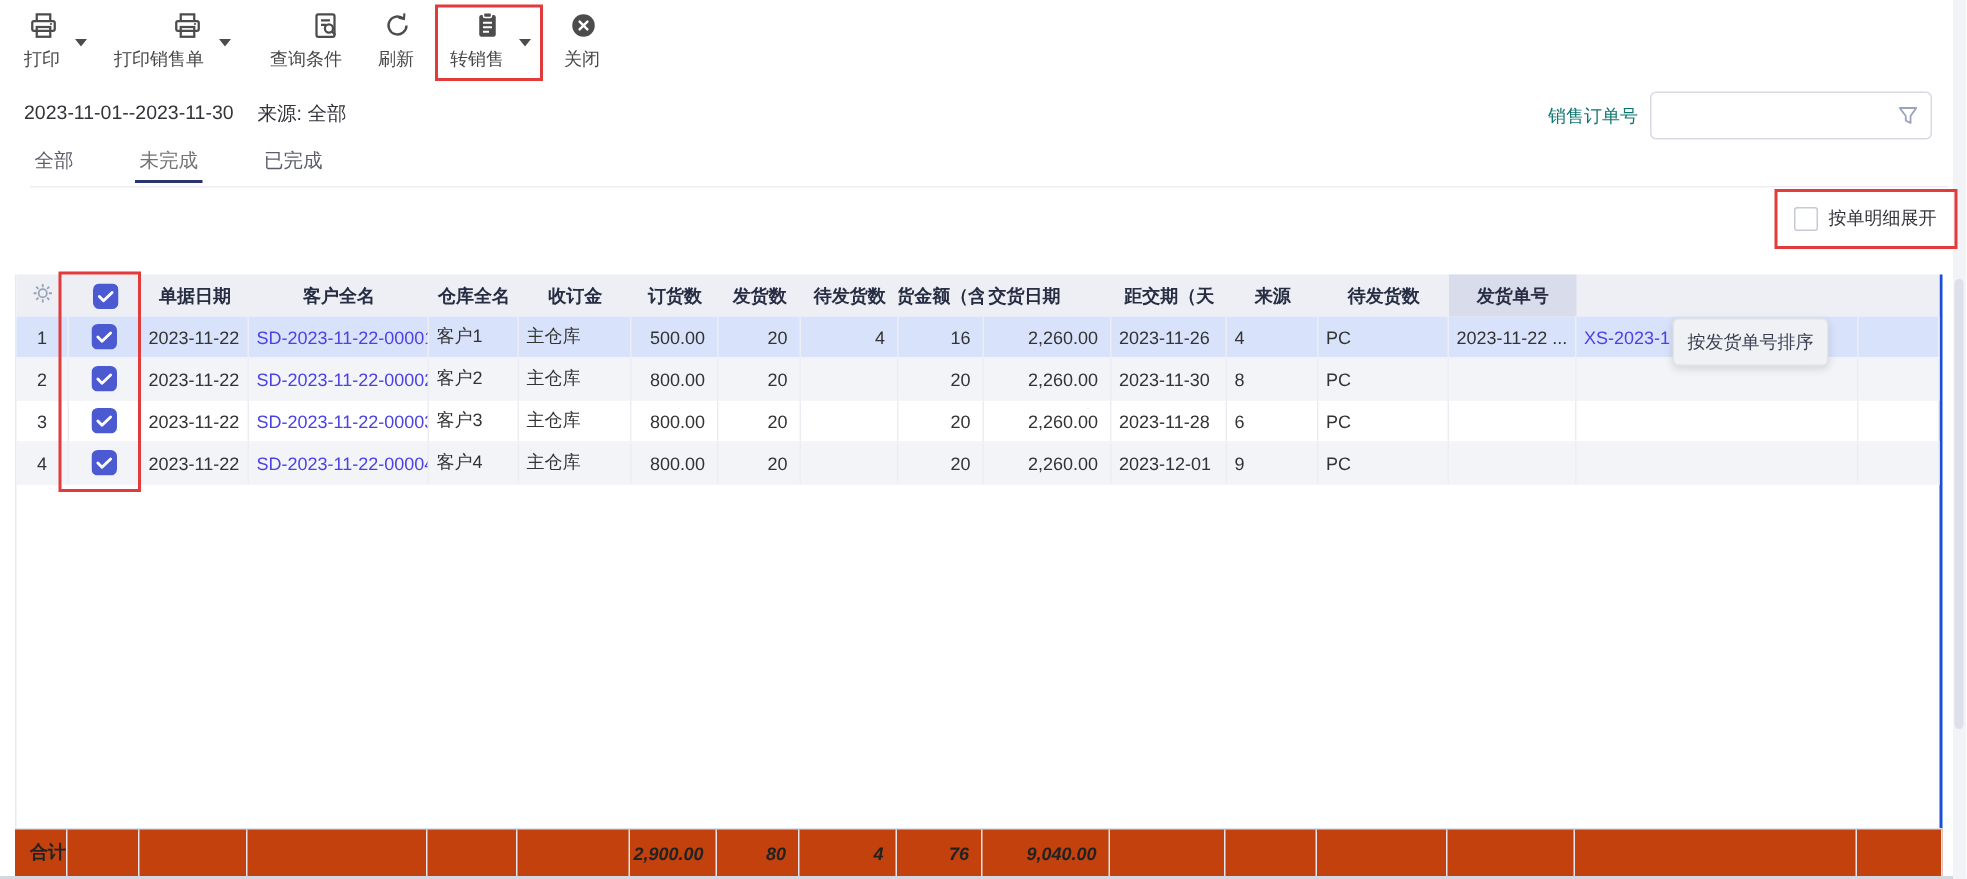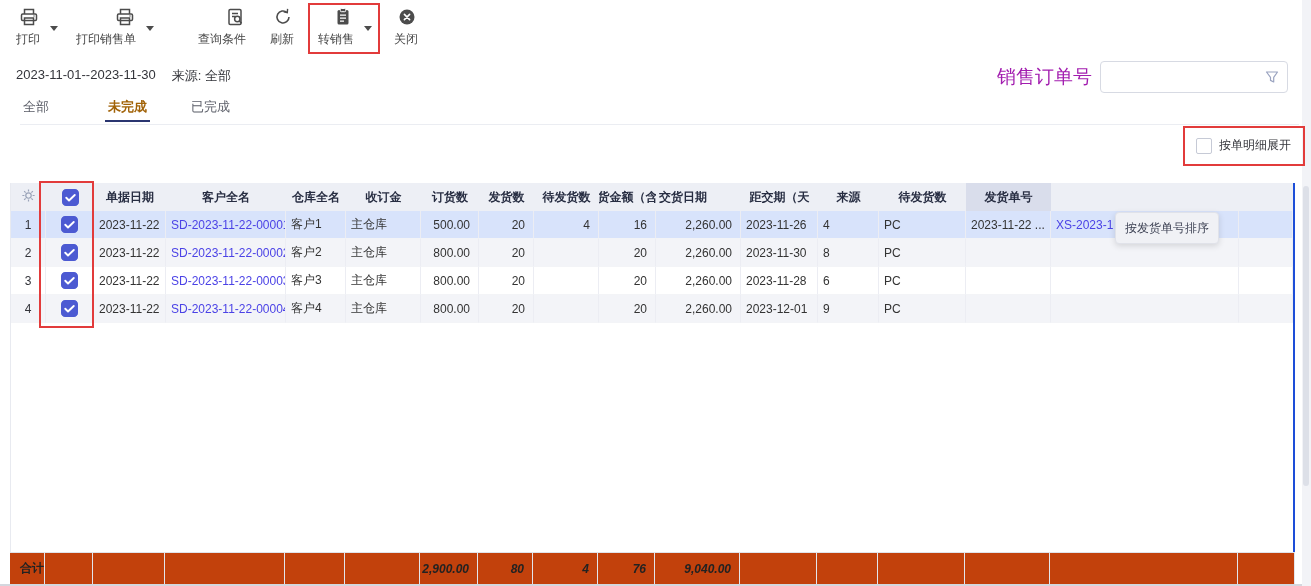--- a/index.html
+++ b/index.html
@@ -6,38 +6,38 @@
   .page{position:relative;width:1311px;height:586px;background:#fff;overflow:hidden;
         font-family:"Liberation Sans","DejaVu Sans",sans-serif;font-size:12px;color:#333;}
 
   
   .toolbar{position:absolute;left:16px;top:6px;display:flex;align-items:flex-start;}
   .tb{display:flex;flex-direction:column;align-items:flex-end;cursor:pointer;color:#474747;}
   .tb .ic{height:22px;display:flex;align-items:flex-end;}
   .tb .lb{margin-top:3px;font-size:12px;white-space:nowrap;}
   .caret{width:0;height:0;border-left:4px solid transparent;border-right:4px solid transparent;
          border-top:5px solid #4c4c4c;margin:20px 0 0 10px;cursor:pointer;}
-  .ml18{margin-left:18px}.ml22{margin-left:44px}.ml26{margin-left:24px}.ml12{margin-left:14px}
+  .ml18{margin-left:18px}.ml22{margin-left:26px}.ml26{margin-left:24px}.ml12{margin-left:14px}
   .redbox-toolbar{display:flex;align-items:flex-start;border:2px solid #e23b3b;
                   padding:1px 6px 4px 8px;margin:-3px 0 0 14px;}
 
   
   .filterline{position:absolute;left:16px;top:67px;display:flex;gap:16px;font-size:13px;color:#33343a;}
   .orderno{position:absolute;top:61px;right:23px;display:flex;align-items:center;gap:8px;}
-  .orderno .lbl{font-size:19px;color:#a21caf;}
+  .orderno .lbl{font-size:12px;color:#0f766e;}
   .inputwrap{position:relative;width:186px;height:30px;border:1px solid #d7dae3;border-radius:4px;background:#fff;}
   .inputwrap input{position:absolute;inset:0;border:none;outline:none;background:transparent;
                    padding:0 26px 0 8px;font:12px "Liberation Sans",sans-serif;color:#333;width:152px;}
   .funnel{position:absolute;right:7px;top:7px;}
 
   
   .tabbar{position:absolute;left:20px;right:12px;top:96px;height:28px;display:flex;gap:38px;
           border-bottom:1px solid #ebedf2;}
   .tab{font-size:13px;color:#5b5e68;cursor:pointer;padding:2px 3px 0;height:26px;box-sizing:border-box;}
-  .tab.active{color:#a16207;font-weight:bold;border-bottom:2px solid #2a3570;margin-left:15px;}
+  .tab.active{color:#737373;font-weight:normal;border-bottom:2px solid #2a3570;}
 
   
   .expandopt{position:absolute;left:1196px;top:137px;display:flex;align-items:flex-end;gap:7px;cursor:pointer;}
   .ucbx{width:14px;height:14px;border:1px solid #c6cad6;border-radius:2px;background:#fff;}
   .expandopt .lbl{font-size:12px;color:#33343a;white-space:nowrap;}
 
   
   .grid{position:absolute;left:10px;top:183px;width:1285px;height:369px;
         border-left:1px solid #e8eaf0;border-right:2px solid #1d4ed8;box-sizing:border-box;background:#fff;}
   .grid-row{display:grid;grid-template-columns:35px 48px 72px 120px 60px 75px 58px 55px 65px 57px 85px 77px 61px 87px 85px 188px auto;}

